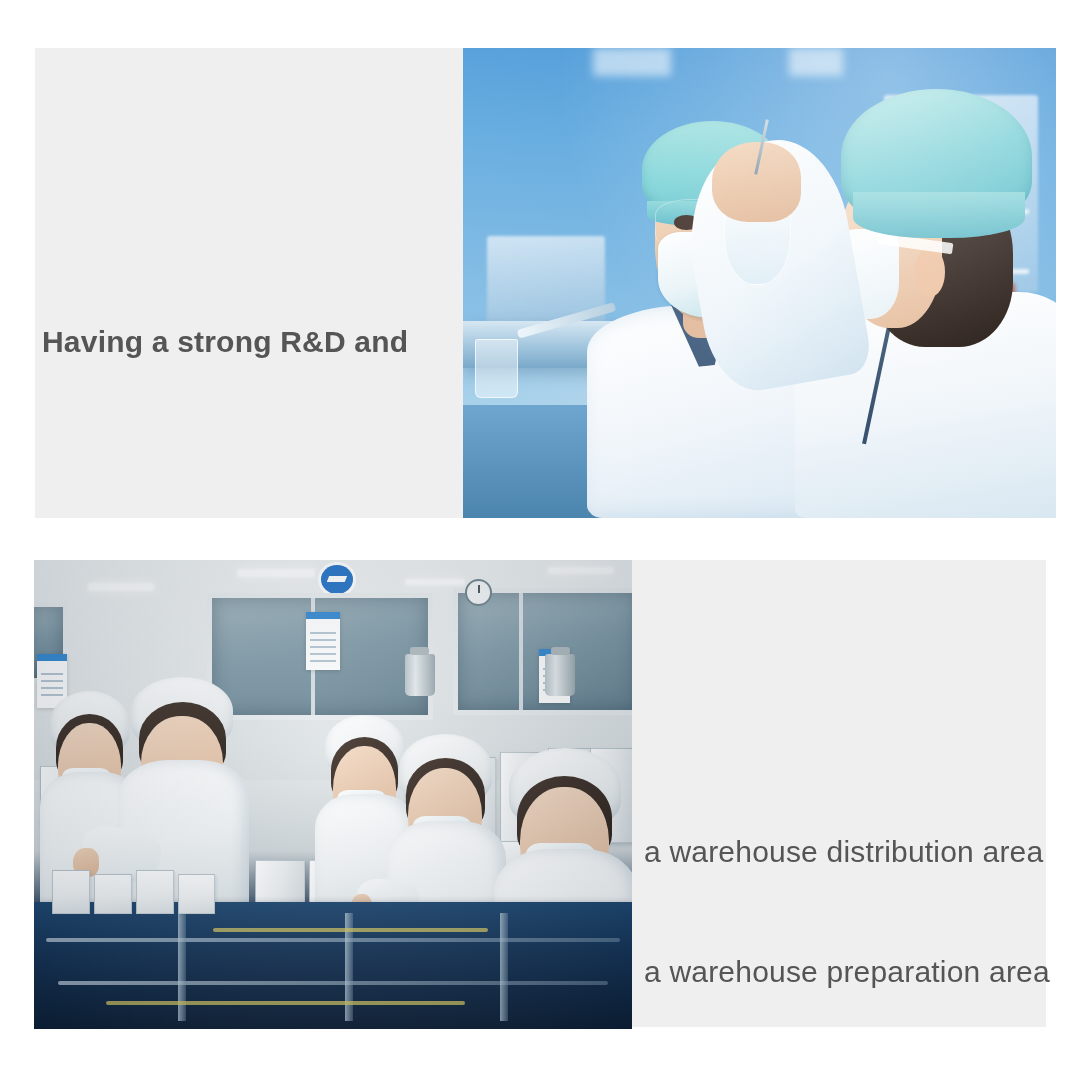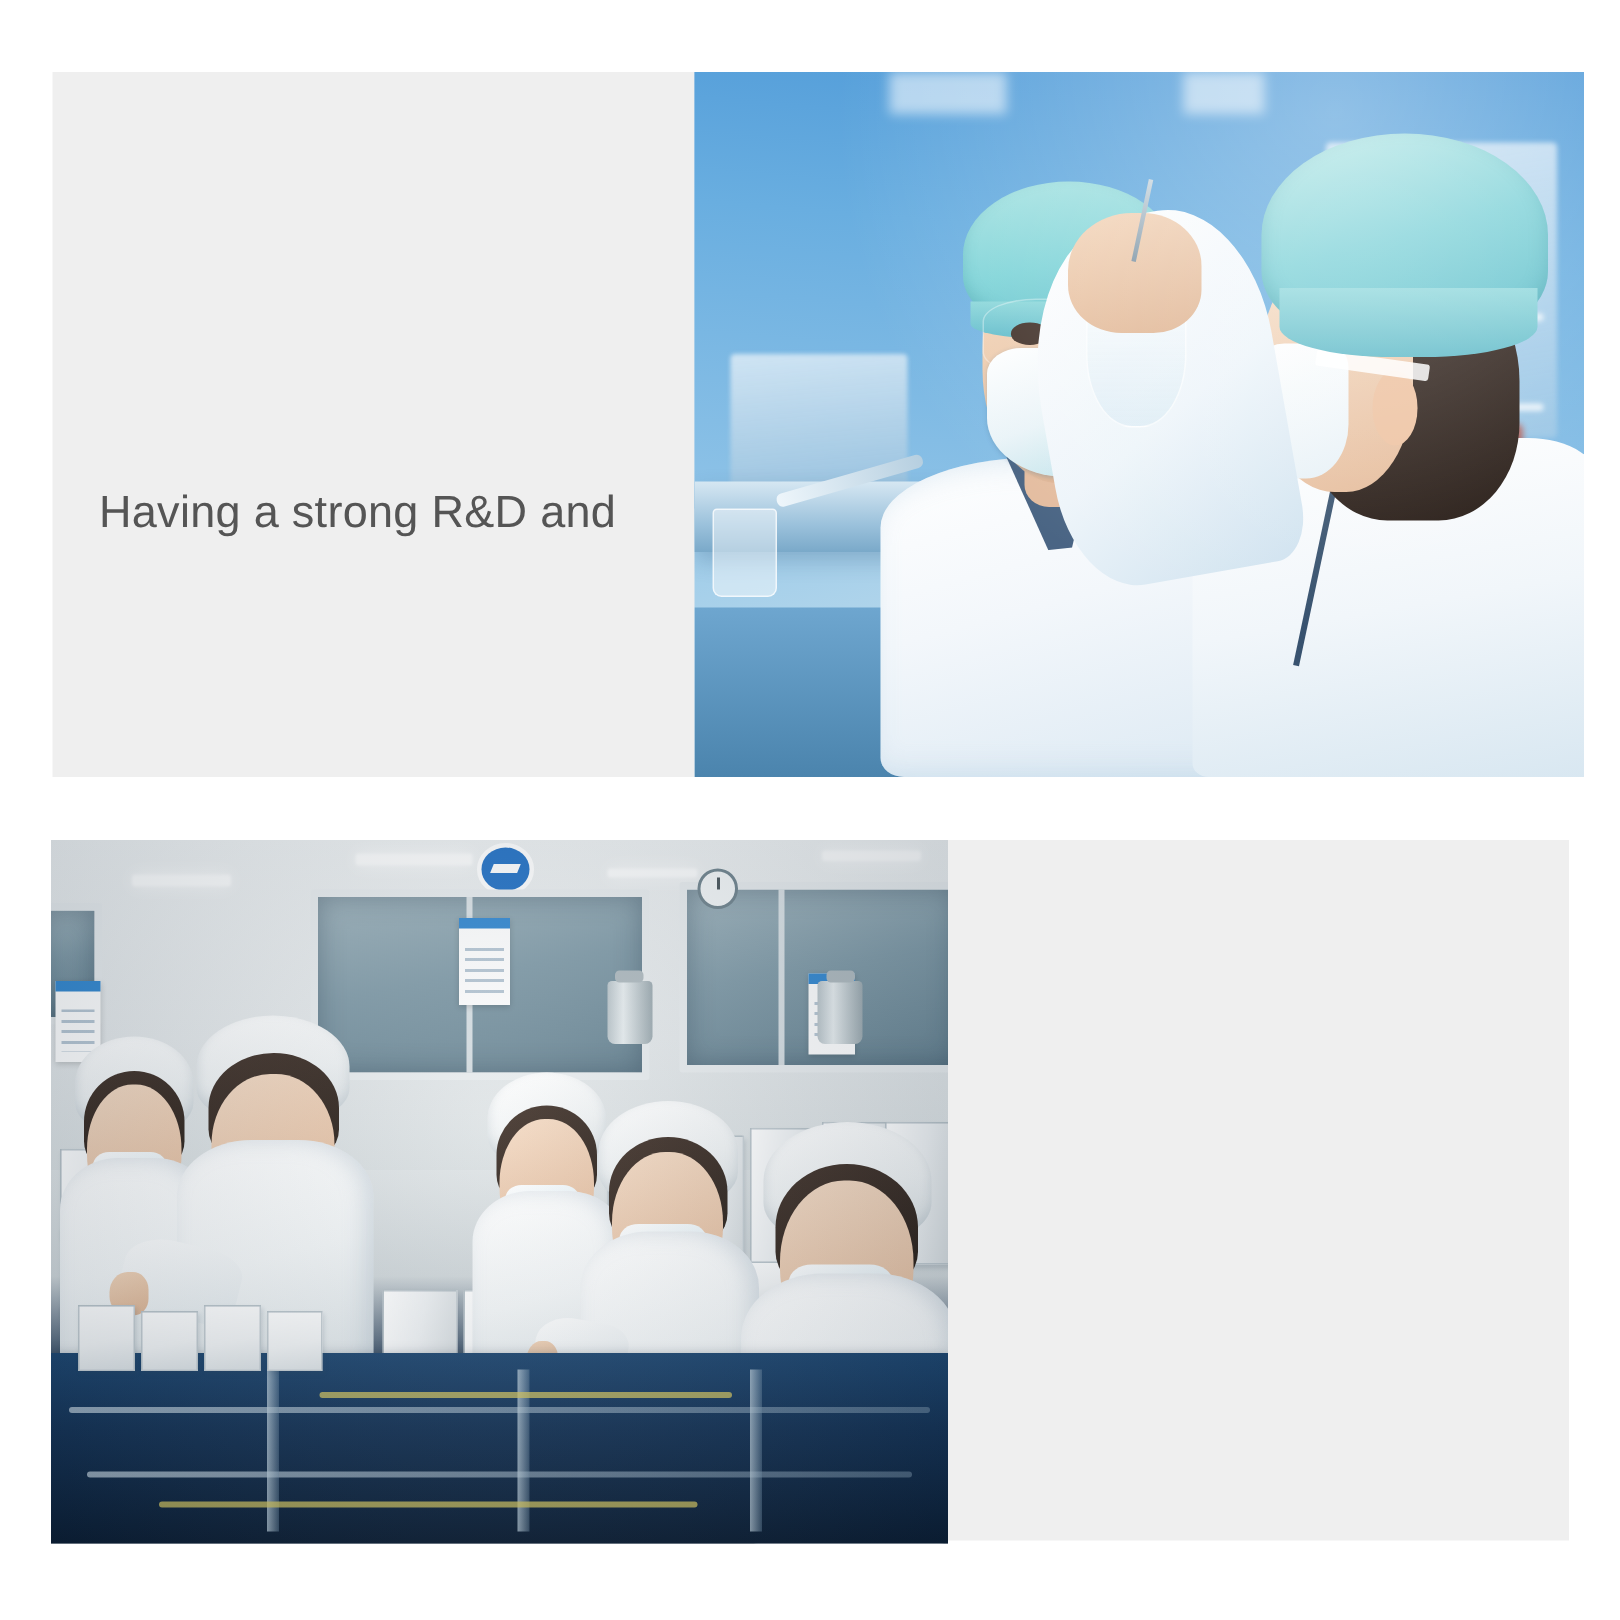--- a/index.html
+++ b/index.html
@@ -374,21 +374,21 @@
   }
 </style>
 </head>
 <body>
 
 <div id="page">
 
   <div class="panel" id="panel-top" style="left:35px; top:48px; width:1021px; height:470px;">
   </div>
 
-  <div class="caption" style="left:66px; top:242px; width:400px;">
+  <div class="caption" style="left:42px; top:242px; width:400px;font-weight:bold;">
     <span class="cap-line">Having a strong R&amp;D and</span>
   </div>
 
   <div class="photo" id="photo-lab" style="left:463px; top:48px; width:593px; height:470px;">
 
     <div class="lab-bg-wall"></div>
     <div class="ceiling-light" style="left:22%;"></div>
     <div class="ceiling-light" style="left:55%; width:9%;"></div>
 
     <div class="shelf-unit">
@@ -433,20 +433,24 @@
     <div class="flask"></div>
     <div class="hand"></div>
     <div class="tweezer"></div>
 
     <div class="glare"></div>
   </div>
 
   <div class="panel" id="panel-bottom" style="left:34px; top:560px; width:1012px; height:467px;">
   </div>
 
+  <div class="caption" style="left:644px; top:752px; width:400px;">
+    <span class="cap-line">a warehouse distribution area</span>
+    <span class="cap-line">a warehouse preparation area</span>
+  </div>
 
   <div class="photo" id="photo-warehouse" style="left:34px; top:560px; width:598px; height:469px;">
 
     <div class="wh-wall"></div>
 
     <div class="wh-ceiling-light" style="left:9%; top:5%; width:11%; height:1.6%;"></div>
     <div class="wh-ceiling-light" style="left:34%; top:2%; width:13%; height:1.6%;"></div>
     <div class="wh-ceiling-light" style="left:62%; top:4%; width:10%; height:1.4%;"></div>
     <div class="wh-ceiling-light" style="left:86%; top:1.5%; width:11%; height:1.4%;"></div>
 

